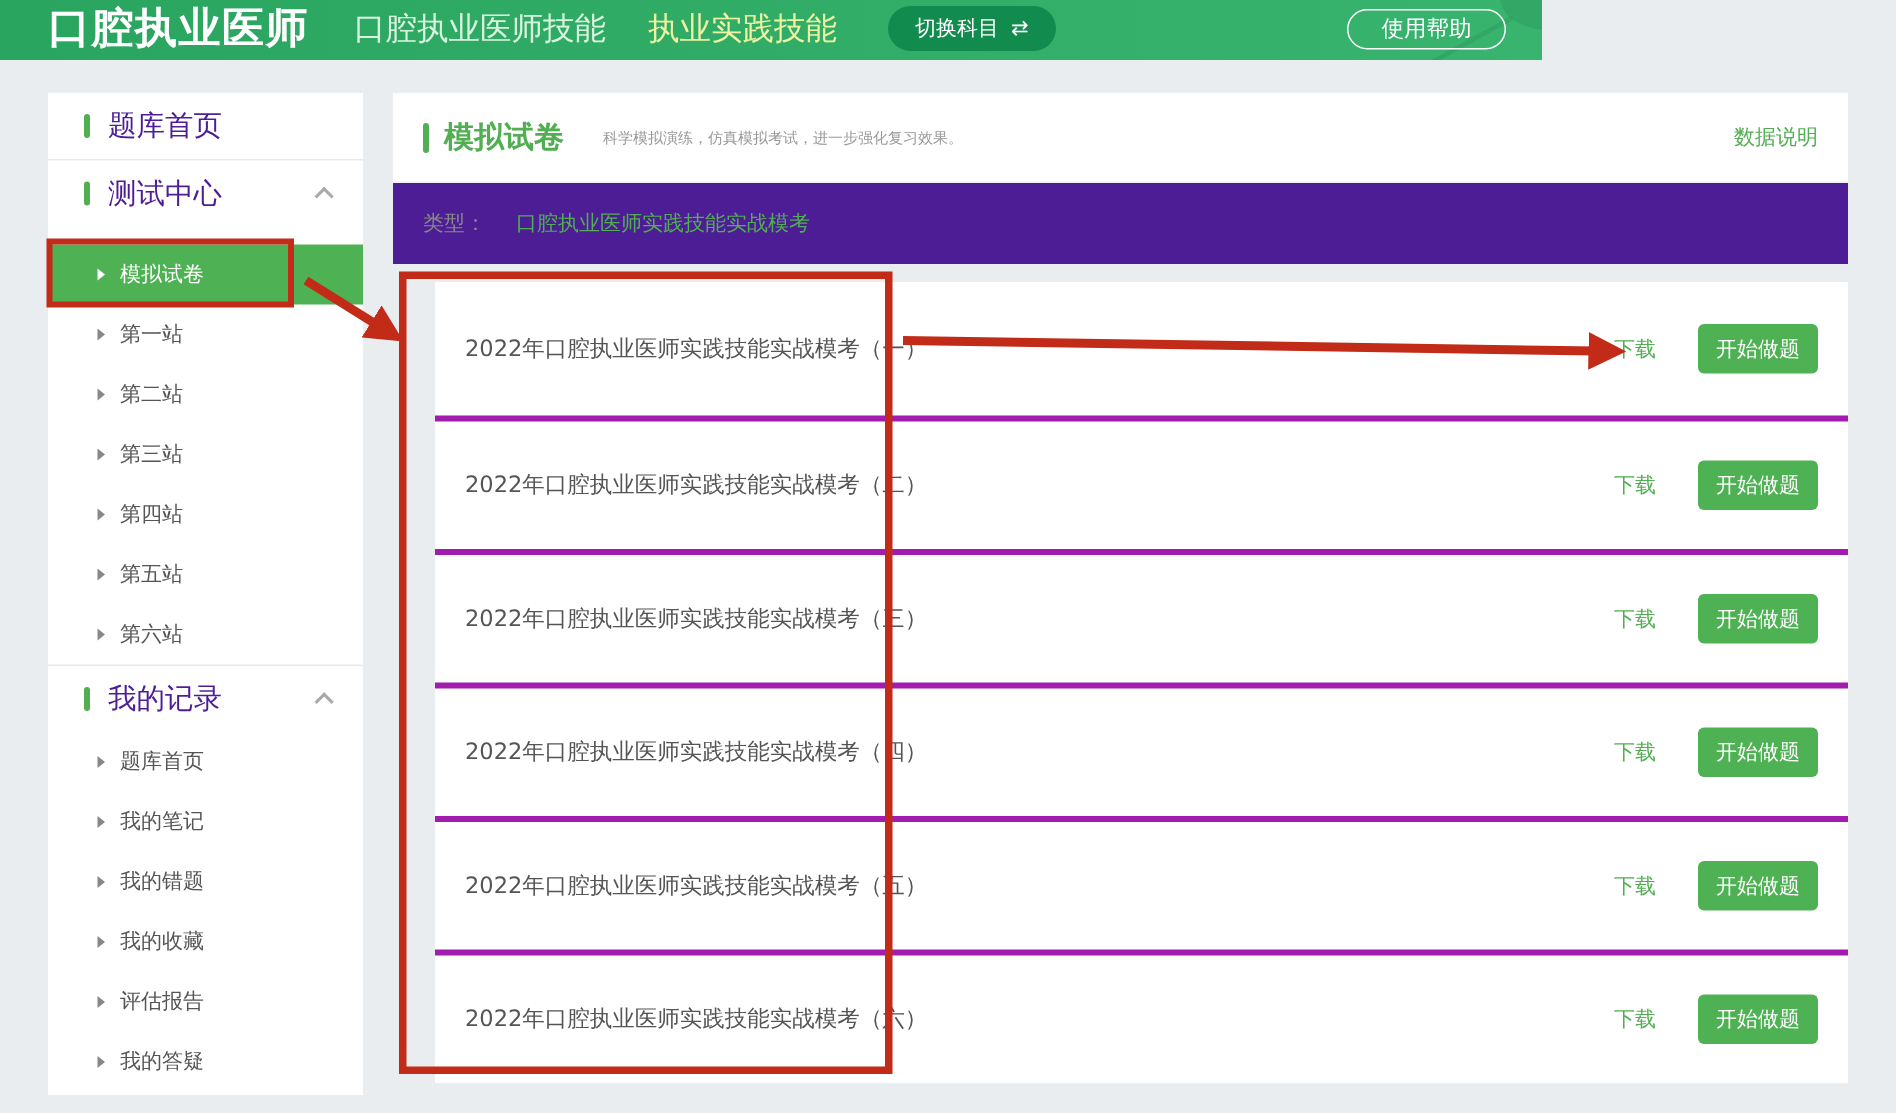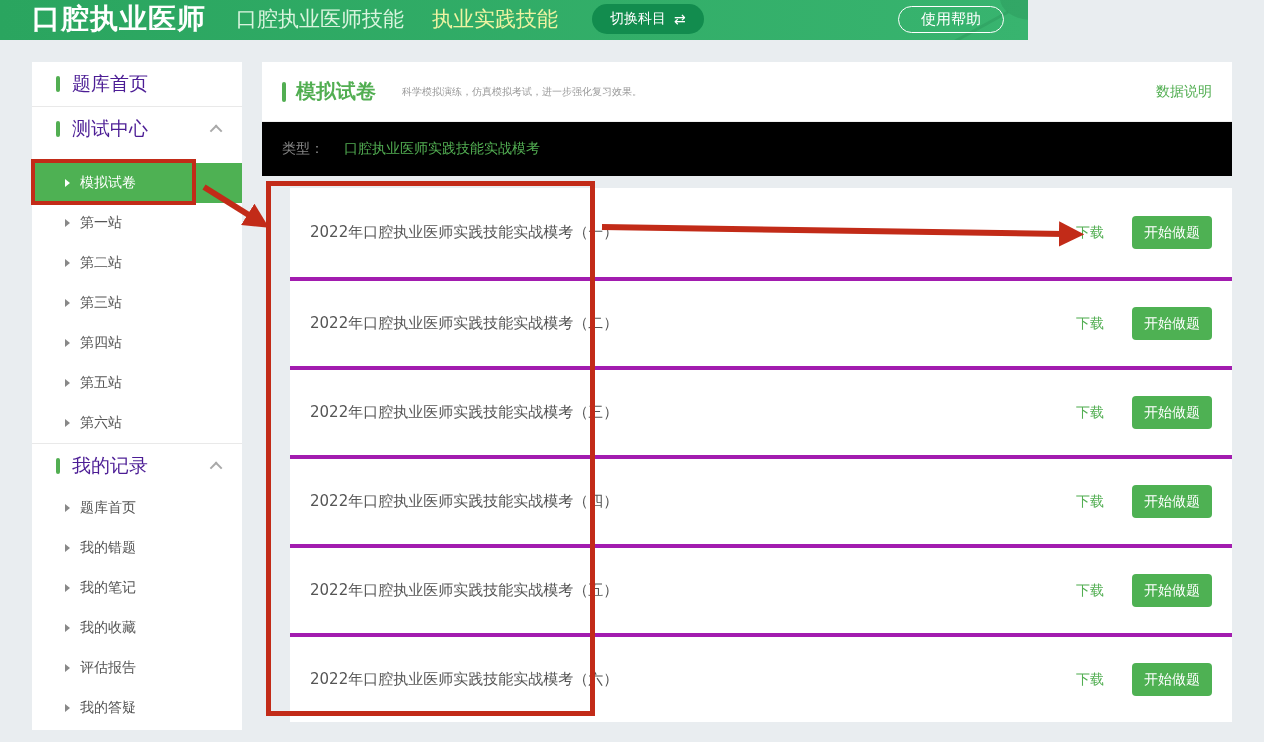--- a/index.html
+++ b/index.html
@@ -86,21 +86,21 @@
   .main-head{
     display:flex;align-items:center;height:60px;padding:0 20px;
     border-bottom:1px solid #efefef;
   }
   .main-head .gbar{width:4px;height:20px;border-radius:2px;background:var(--text_green,#52ae52);margin-right:10px;}
   .main-title{font-size:20px;font-weight:bold;color:var(--text_green,#52ae52);}
   .main-sub{font-size:10px;color:#999;margin-left:26px;}
   .data-note{margin-left:auto;font-size:14px;color:var(--text_green,#52ae52);text-decoration:none;cursor:pointer;}
   .filter-row{
     display:flex;align-items:center;height:54px;padding:0 20px;
-    background:#000000;font-size:14px;
+    background:#4c1d95;font-size:14px;
   }
   .filter-label{color:#888;}
   .filter-value{color:var(--text_green,#52ae52);margin-left:20px;text-decoration:none;cursor:pointer;}
 
   .gap{height:12px;}
 
   .exam-list{background:#fff;margin-left:28px;}
   .exam-row{
     display:flex;align-items:center;height:89px;padding:0 20px;
   }
@@ -184,25 +184,25 @@
     <span class="gbar"></span>
     <span class="lbl">我的记录</span>
     <span class="chev"></span>
   </div>
     <div class="side-sub">
     <span class="tri"></span>
     <span class="lbl">题库首页</span>
   </div>
     <div class="side-sub">
     <span class="tri"></span>
+    <span class="lbl">我的笔记</span>
+  </div>
+    <div class="side-sub">
+    <span class="tri"></span>
     <span class="lbl">我的错题</span>
-  </div>
-    <div class="side-sub">
-    <span class="tri"></span>
-    <span class="lbl">我的笔记</span>
   </div>
     <div class="side-sub">
     <span class="tri"></span>
     <span class="lbl">我的收藏</span>
   </div>
     <div class="side-sub">
     <span class="tri"></span>
     <span class="lbl">评估报告</span>
   </div>
     <div class="side-sub">

